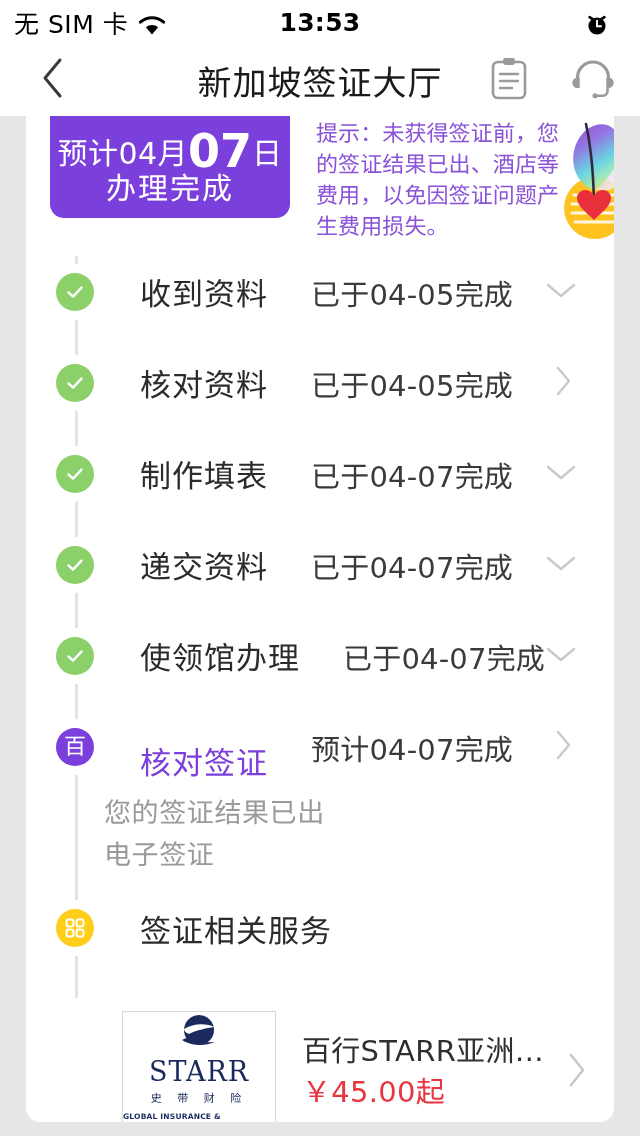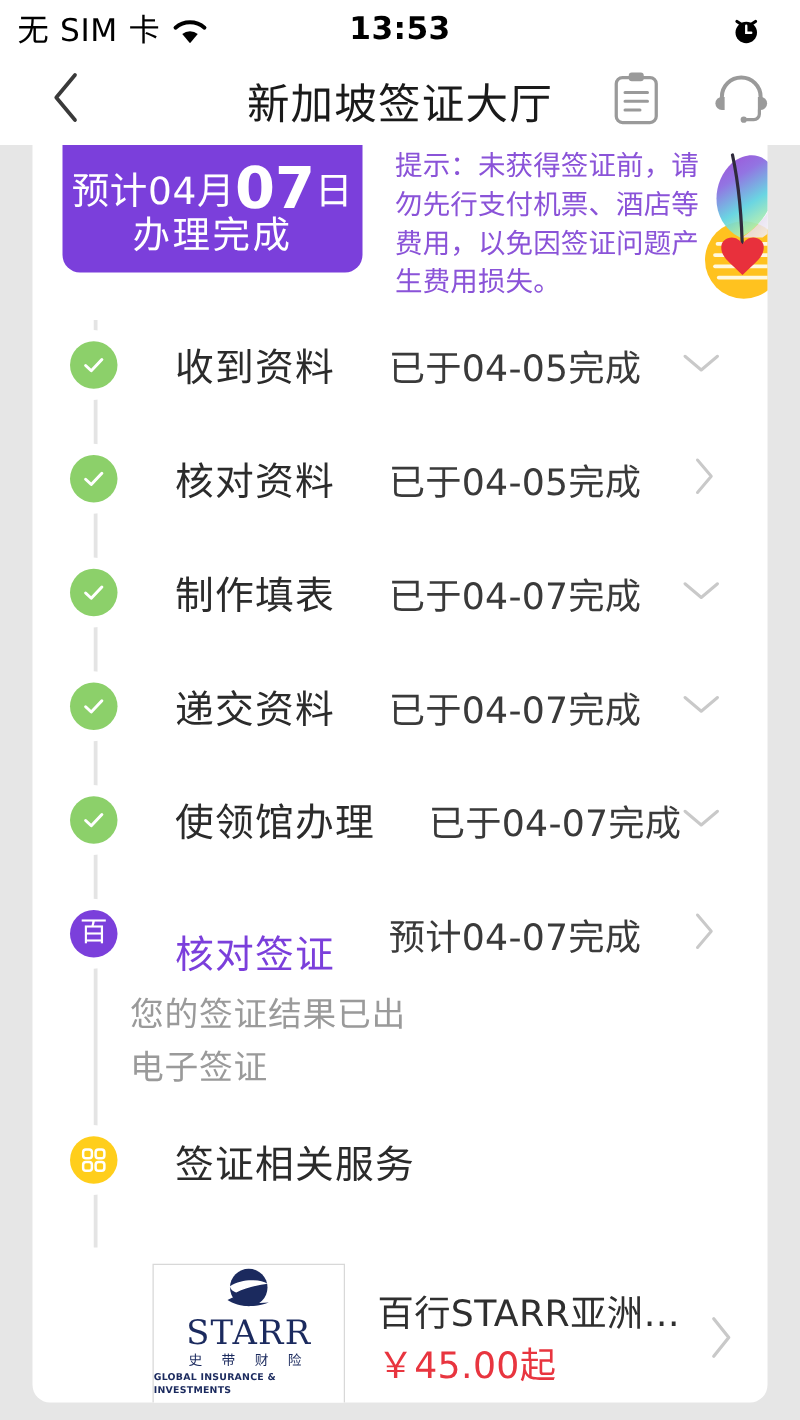--- a/index.html
+++ b/index.html
@@ -90,21 +90,21 @@
 
   .sub{ position:relative; padding-left:78px; }
   .sub p{ font-size:27px; color:#9a9a9a; line-height:42px; letter-spacing:.6px; }
 
   .svc-title{ position:absolute; left:114px; font-size:31px; color:#2b2b2b; letter-spacing:1px; }
 
   
   .product{ position:relative; margin:22px 0 0 0; height:140px; display:flex; align-items:center; }
   .p-thumb{ position:absolute; left:96px; width:154px; height:122px;
             border:1px solid #d8d8d8; background:#fff;
-            display:flex; flex-direction:column; align-items:center; justify-content:flex-start; gap:2px; }
+            display:flex; flex-direction:column; align-items:center; justify-content:space-between; gap:2px; }
   .starr-mark{ width:60px; height:40px; }
   .starr-word{ font-family:"DejaVu Serif","Liberation Serif",serif;
                font-size:27px; color:#1b2a5e; letter-spacing:1px; line-height:26px; }
   .starr-cn{ font-size:11px; color:#1b2a5e; letter-spacing:6px; line-height:13px; }
   .starr-sub{ font-size:7.5px; color:#1b2a5e; font-weight:bold; letter-spacing:.2px; line-height:10px; }
   .p-info{ position:absolute; left:276px; width:248px; }
   .p-name{ font-size:29px; color:#2f2f2f; line-height:40px; letter-spacing:.3px;
            white-space:nowrap; overflow:hidden; }
   .p-desc{ font-size:27px; color:#9a9a9a; line-height:42px; letter-spacing:.3px;
            white-space:nowrap; overflow:hidden; }
@@ -191,21 +191,21 @@
   <div class="page-bg"></div>
 
   <div class="card">
 
     <div class="banner">
       <div class="badge">
         <div class="badge-l1"><span>预计04月</span><span class="big">07</span><span>日</span></div>
         <div class="badge-l2">办理完成</div>
       </div>
 
-      <div class="tip">提示：未获得签证前，请勿先行支付机票、酒店等费用，以免因签证问题产生费用损失。</div>
+      <div class="tip">提示：未获得签证前，您的签证结果已出、酒店等费用，以免因签证问题产生费用损失。</div>
 
       <span class="feather">
         <svg width="88" height="126" viewBox="0 0 88 126">
           <defs>
             <linearGradient id="fg" x1="0" y1="0" x2="0.45" y2="1">
               <stop offset="0%" stop-color="#9b3fd4"></stop>
               <stop offset="35%" stop-color="#8a6ae0"></stop>
               <stop offset="70%" stop-color="#5fd2e0"></stop>
               <stop offset="100%" stop-color="#b6f0a8"></stop>
             </linearGradient>

